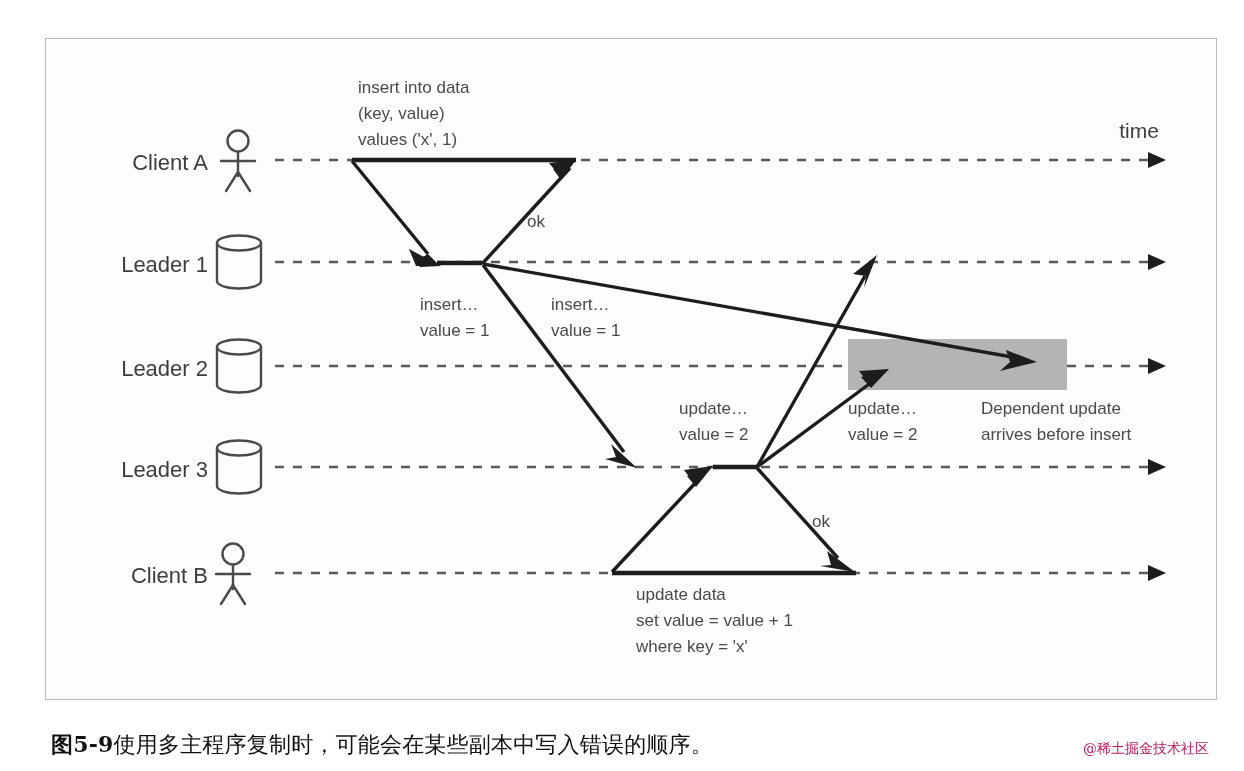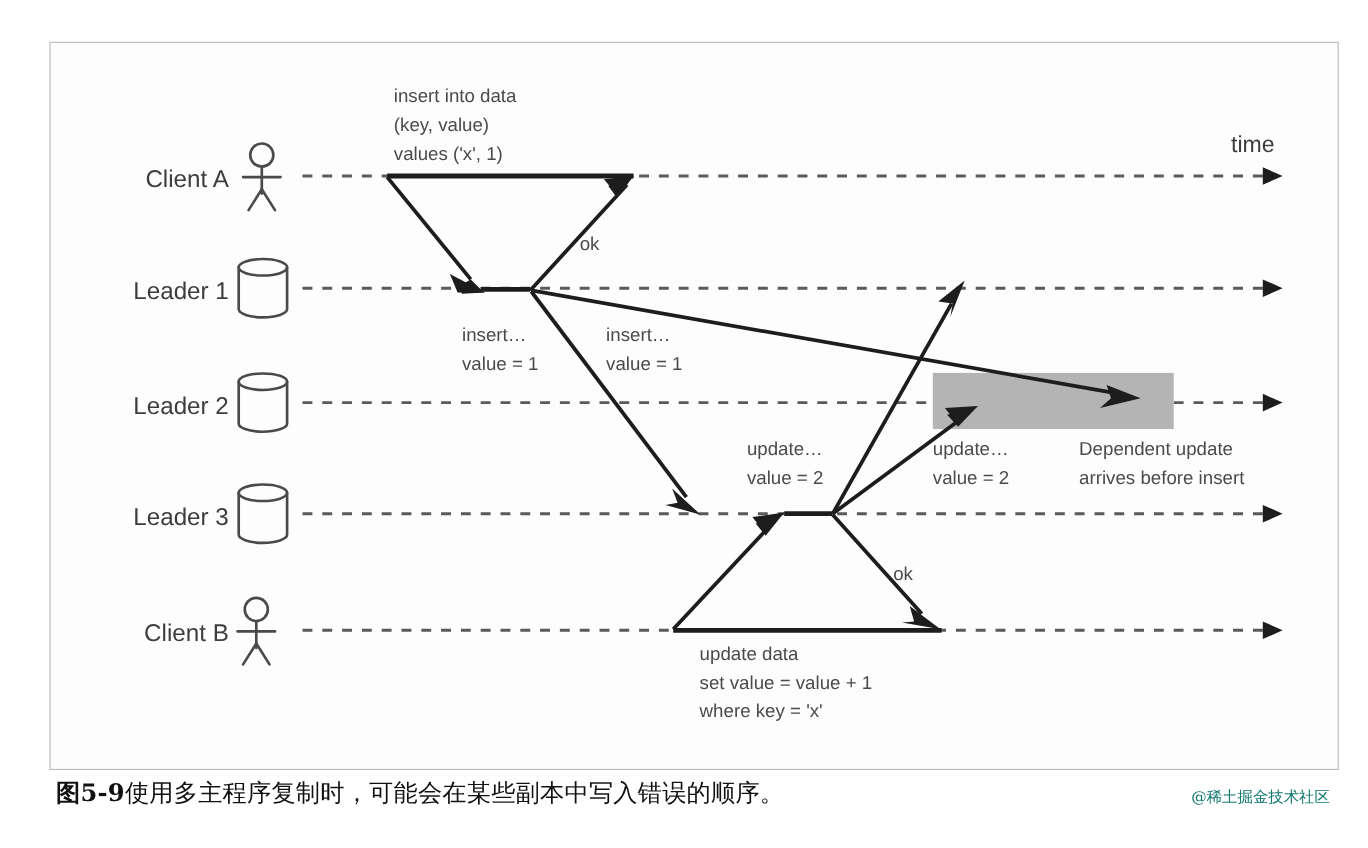--- a/index.html
+++ b/index.html
@@ -36,42 +36,42 @@
     position: absolute;
     left: 0;
     top: 0;
     width: 1244px;
     height: 771px;
     overflow: visible;
   }
   .cap-wrap {
     position: absolute;
     left: 45px;
-    top: 700px;
+    top: 724px;
     width: 1172px;
     height: 46px;
   }
   .caption {
     font-family: "DejaVu Serif", "Liberation Serif", serif;
     font-size: 22px;
     color: #111111;
     letter-spacing: 0.2px;
     white-space: nowrap;
     position: absolute;
     left: 6px;
     top: 6px;
   }
   .caption .fig-no { font-weight: bold; }
   .watermark {
     position: absolute;
     right: 8px;
     top: 16px;
     font-family: "DejaVu Serif", "Liberation Serif", serif;
     font-size: 14px;
-    color: #0f766e;
+    color: #be185d;
     white-space: nowrap;
     text-align: right;
   }
   
   text {
     font-family: "Liberation Sans", "DejaVu Sans", sans-serif;
     fill: #3b3b3b;
   }
   .lane-label {
     font-size: 22px;

